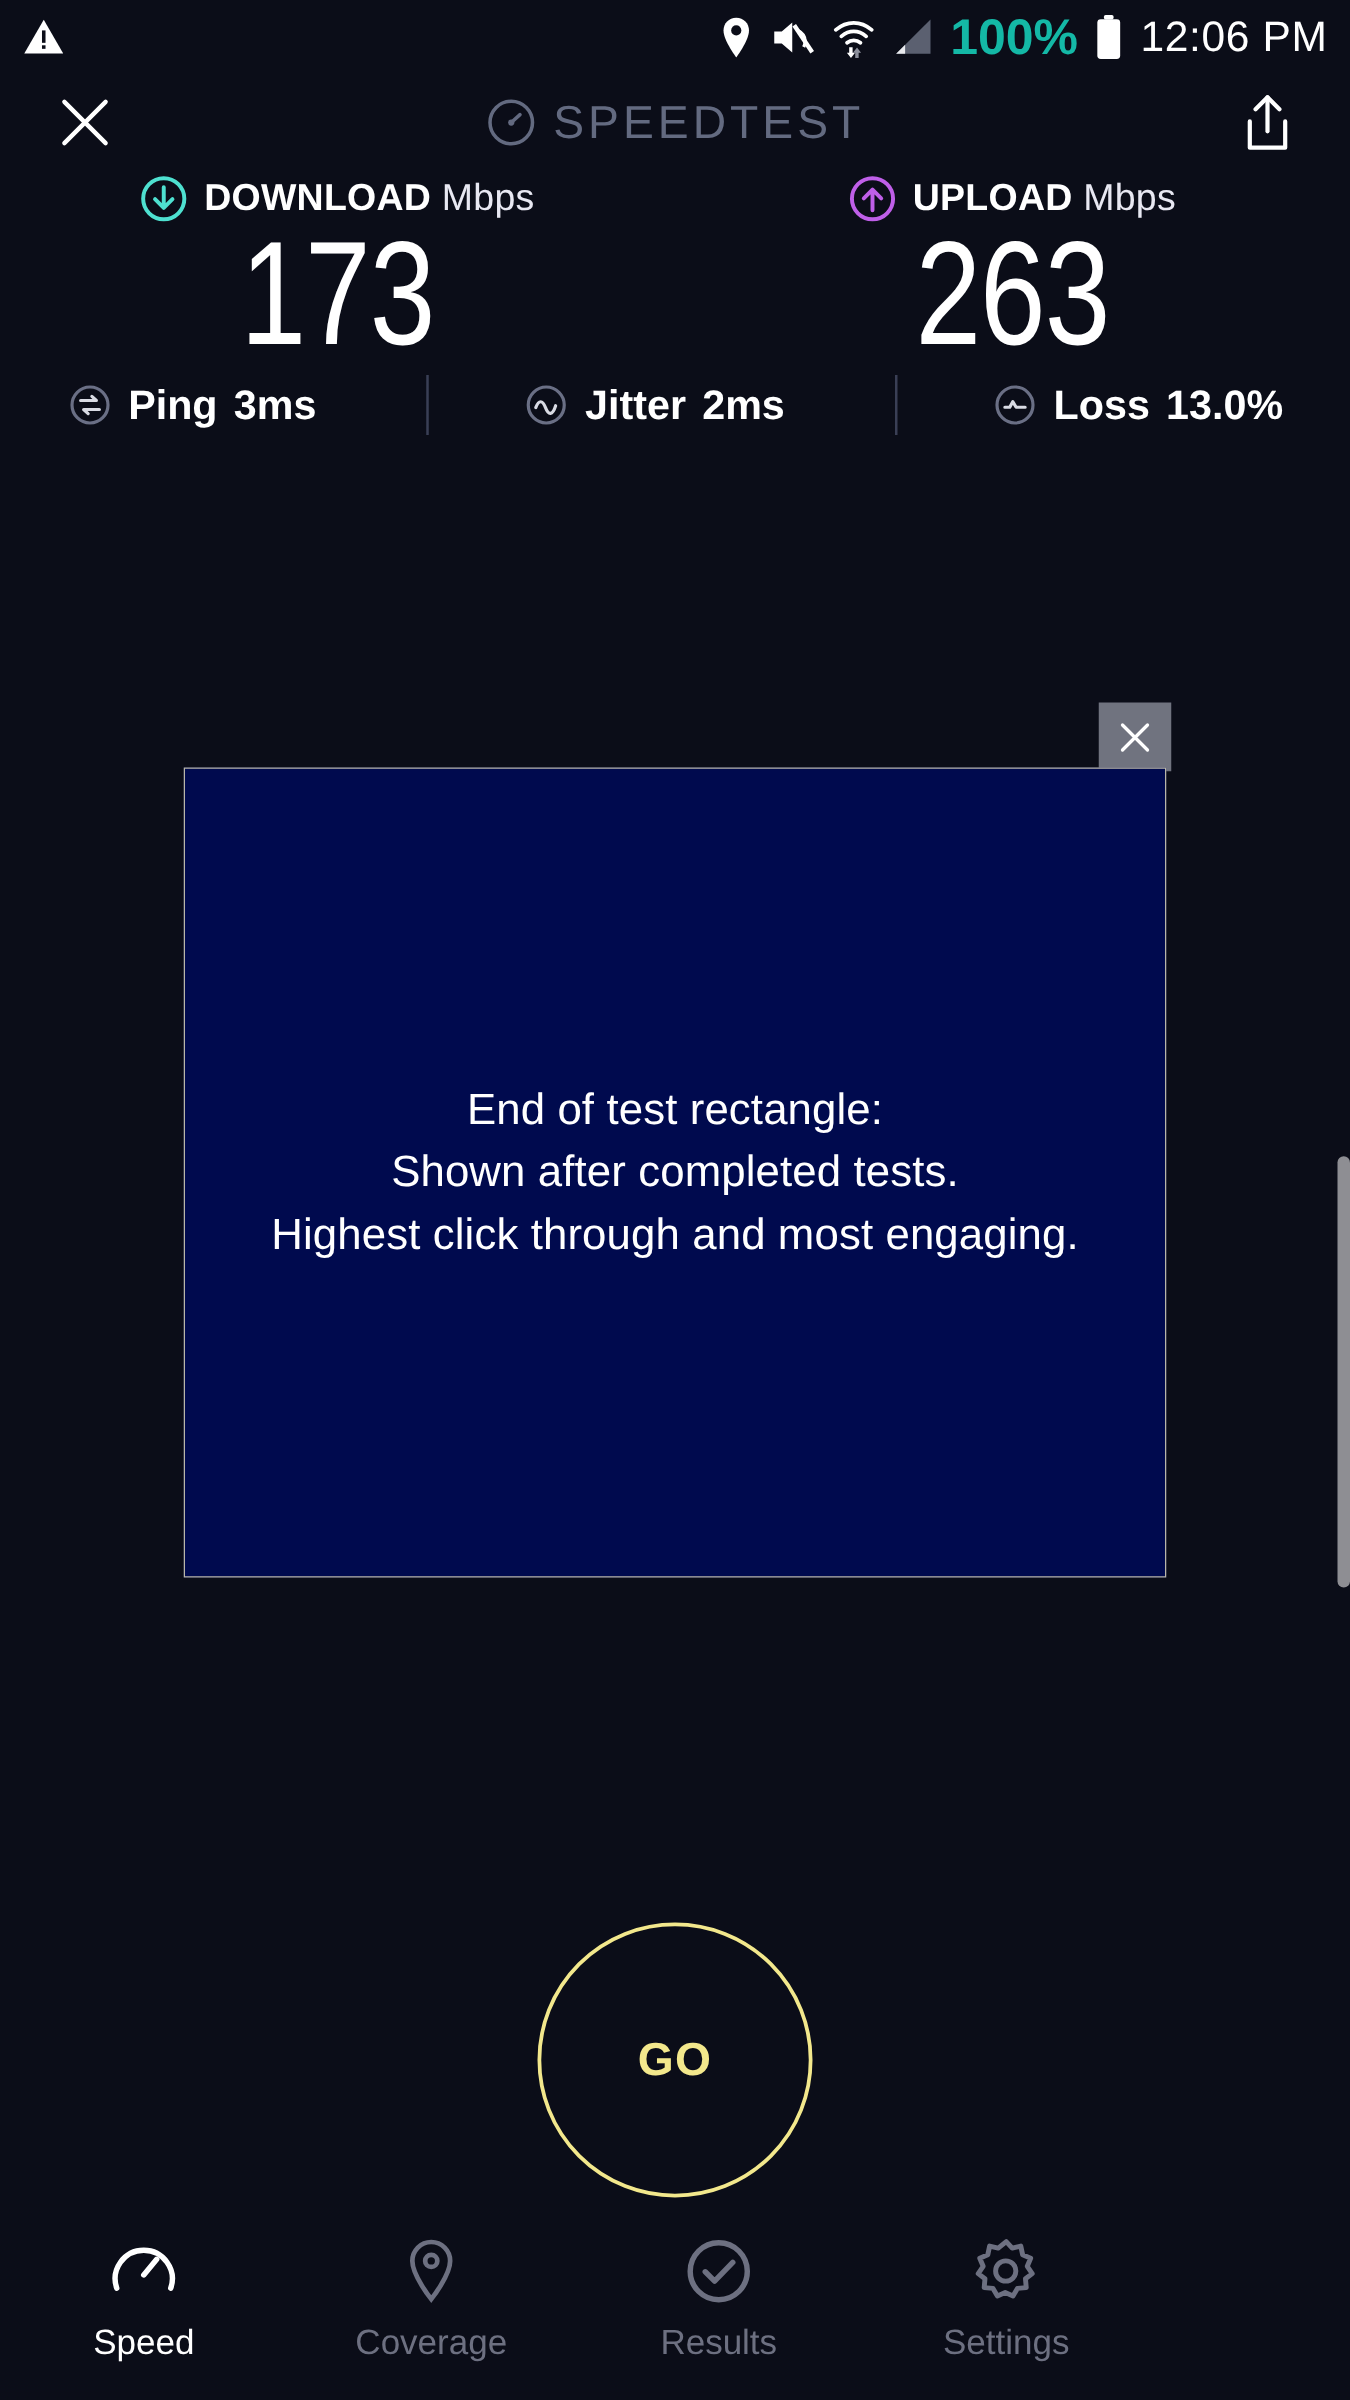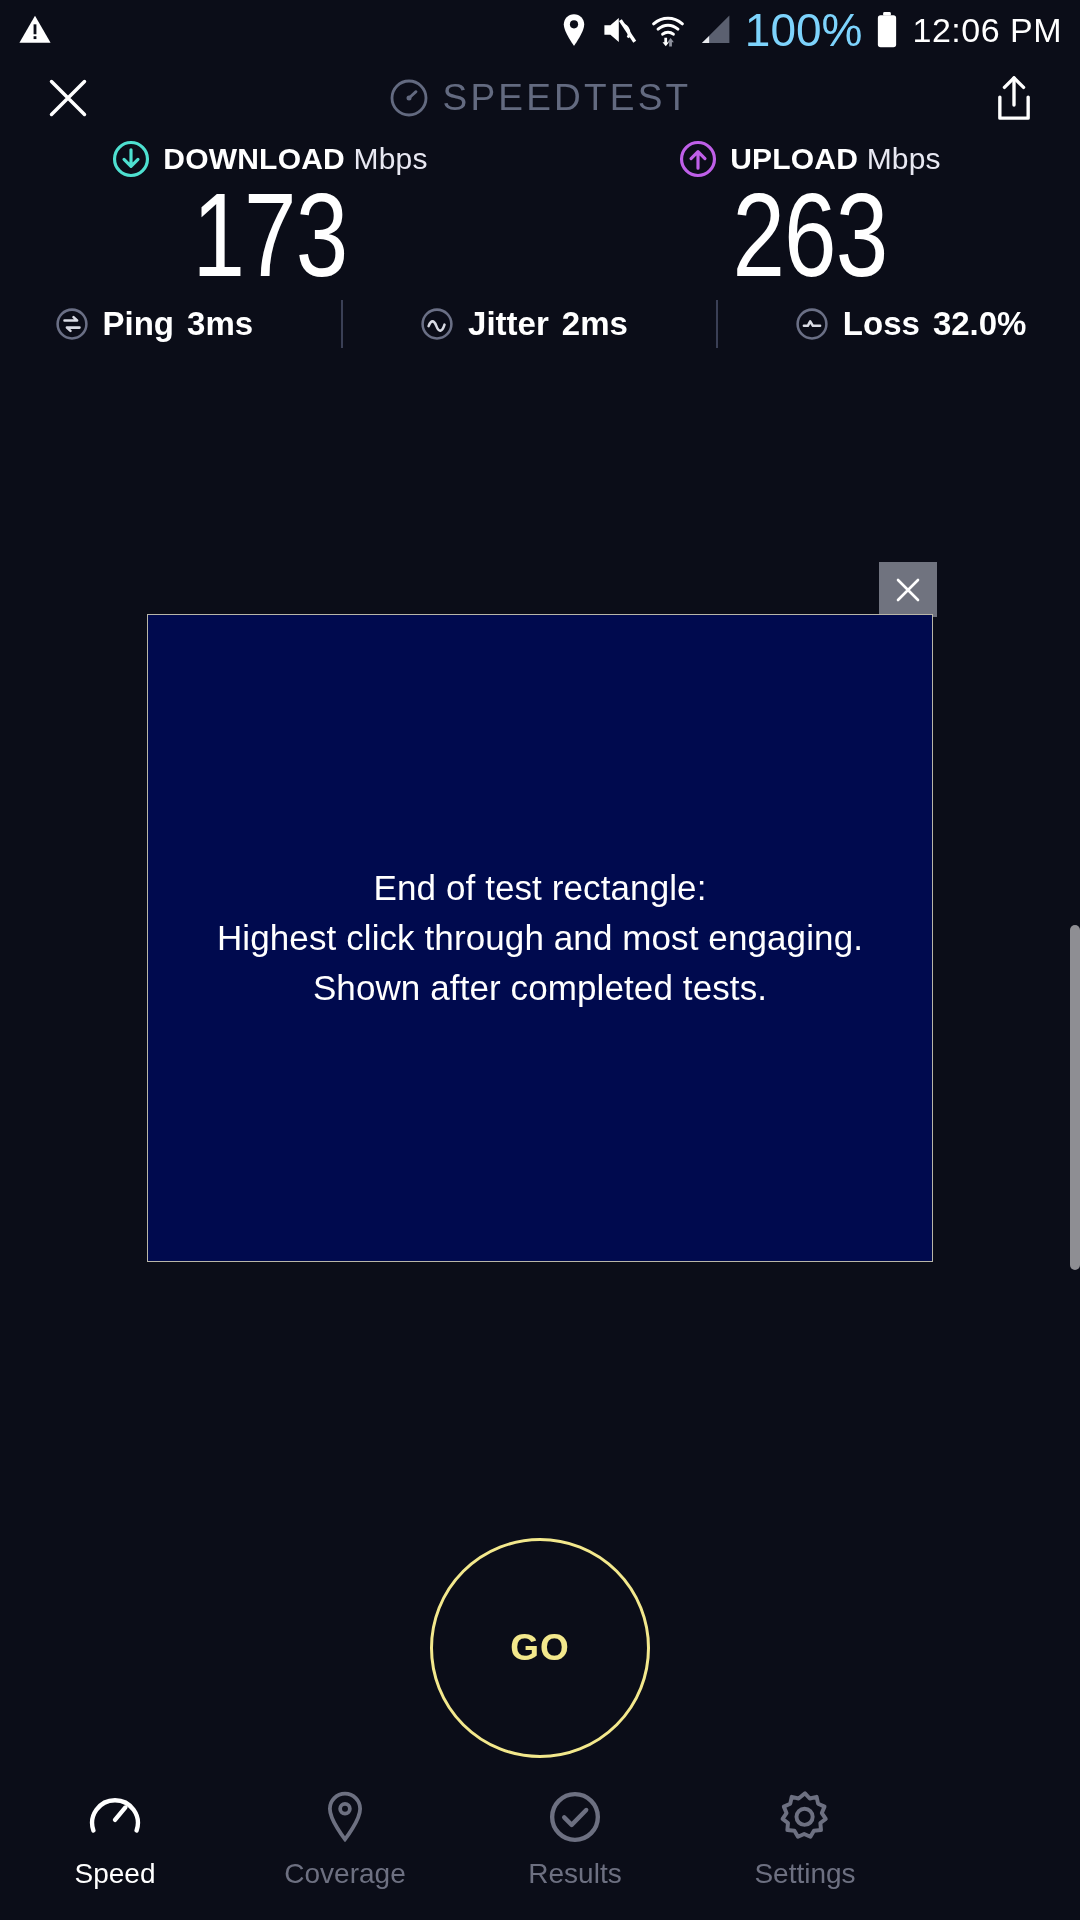--- a/index.html
+++ b/index.html
@@ -13,21 +13,21 @@
 
   
   .statusbar {
     position:absolute; top:0; left:0; width:1080px; height:60px;
     display:flex; align-items:center; padding:0 18px;
     color:#ffffff;
   }
   .sb-left { display:flex; align-items:center; gap:10px; }
   .sb-right { margin-left:auto; display:flex; align-items:center; gap:13px; }
   .sb-time { font-size:34px; letter-spacing:0.5px; font-weight:400; color:#fff; }
-  .sb-batt-pct { font-size:46px; font-weight:400; color:#7dd3fc; }
+  .sb-batt-pct { font-size:40px; font-weight:700; color:#14b8a6; }
   .ic { display:inline-block; line-height:0; }
 
   
   .header {
     position:absolute; top:60px; left:0; width:1080px; height:75px;
     display:flex; align-items:center; padding:0 40px;
   }
   .hdr-close { width:56px; height:56px; display:flex; align-items:center; justify-content:center; cursor:pointer; }
   .hdr-title-wrap {
     position:absolute; left:0; width:1080px; display:flex;
@@ -251,35 +251,35 @@
     <div class="sp-b"></div>
 
     <div class="pjl-item">
       <span class="ic">
         <svg width="36" height="36" viewBox="0 0 24 24">
             <circle cx="12" cy="12" r="9.6" stroke="#6a6f85" stroke-width="1.7" fill="none"></circle>
             <path d="M6.6 13.2 h2.6 l1.6-3 1.8 3 h4.8" stroke="#d9dbe4" stroke-width="1.7" fill="none" stroke-linecap="round" stroke-linejoin="round"></path>
           </svg>
       </span>
       <span class="nm">Loss</span>
-      <span class="vl">32.0%</span>
+      <span class="vl">13.0%</span>
     </div>
   </div>
 
   <div class="ad-close">
     <svg width="30" height="30" viewBox="0 0 24 24">
         <path d="M4 4 L20 20 M20 4 L4 20" stroke="#ffffff" stroke-width="2.1" stroke-linecap="round"></path>
       </svg>
   </div>
 
   <div class="ad-box">
     <div class="ad-text">
       <div>End of test rectangle:</div>
+      <div>Shown after completed tests.</div>
       <div>Highest click through and most engaging.</div>
-      <div>Shown after completed tests.</div>
     </div>
   </div>
 
   <div class="scroll-nub"></div>
 
   <div class="go-btn">
     <span class="go-label">GO</span>
   </div>
 
   <div class="bottomnav">

